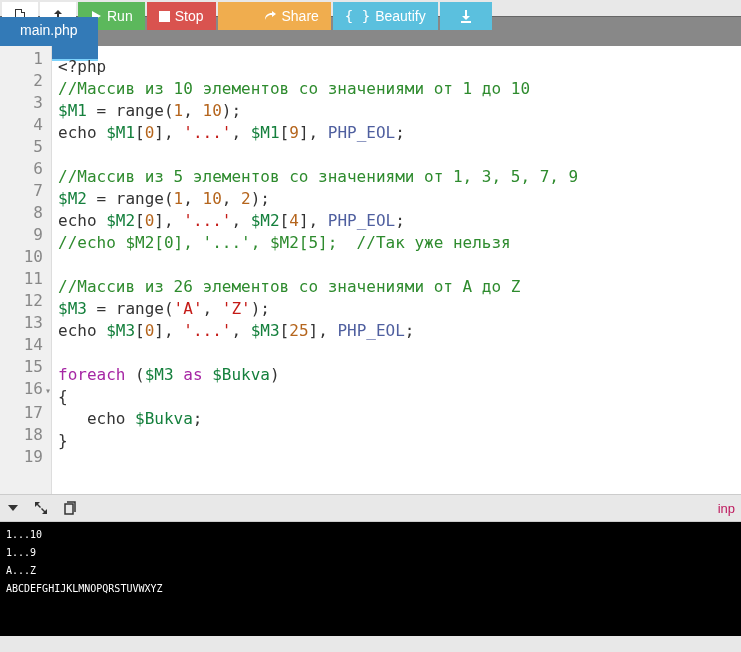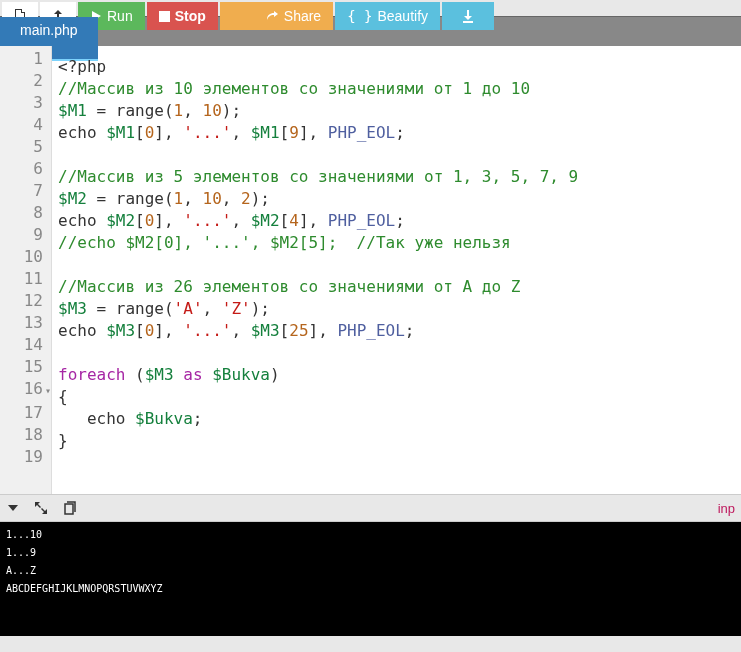--- a/index.html
+++ b/index.html
@@ -26,21 +26,21 @@
     font-size: 14px;
     font-weight: 500;
     cursor: pointer;
     gap: 5px;
     height: 28px;
     border: none;
   }
   .btn.icon-only { padding: 0 10px; background: #fff; color: #333; }
   .btn.green { background: #5cb85c; }
   .btn.blue { background: #337ab7; }
-  .btn.red { background: #d9534f; font-weight: bold; }
+  .btn.red { background: #d9534f; }
   .btn.orange { background: #f0ad4e; padding-left: 45px; }
   .btn.lightblue { background: #5bc0de; }
   .tab-bar {
     background: #888;
     height: 30px;
     display: flex;
     border-top: 1px solid #666;
   }
   .tab {
     background: #337ab7;

